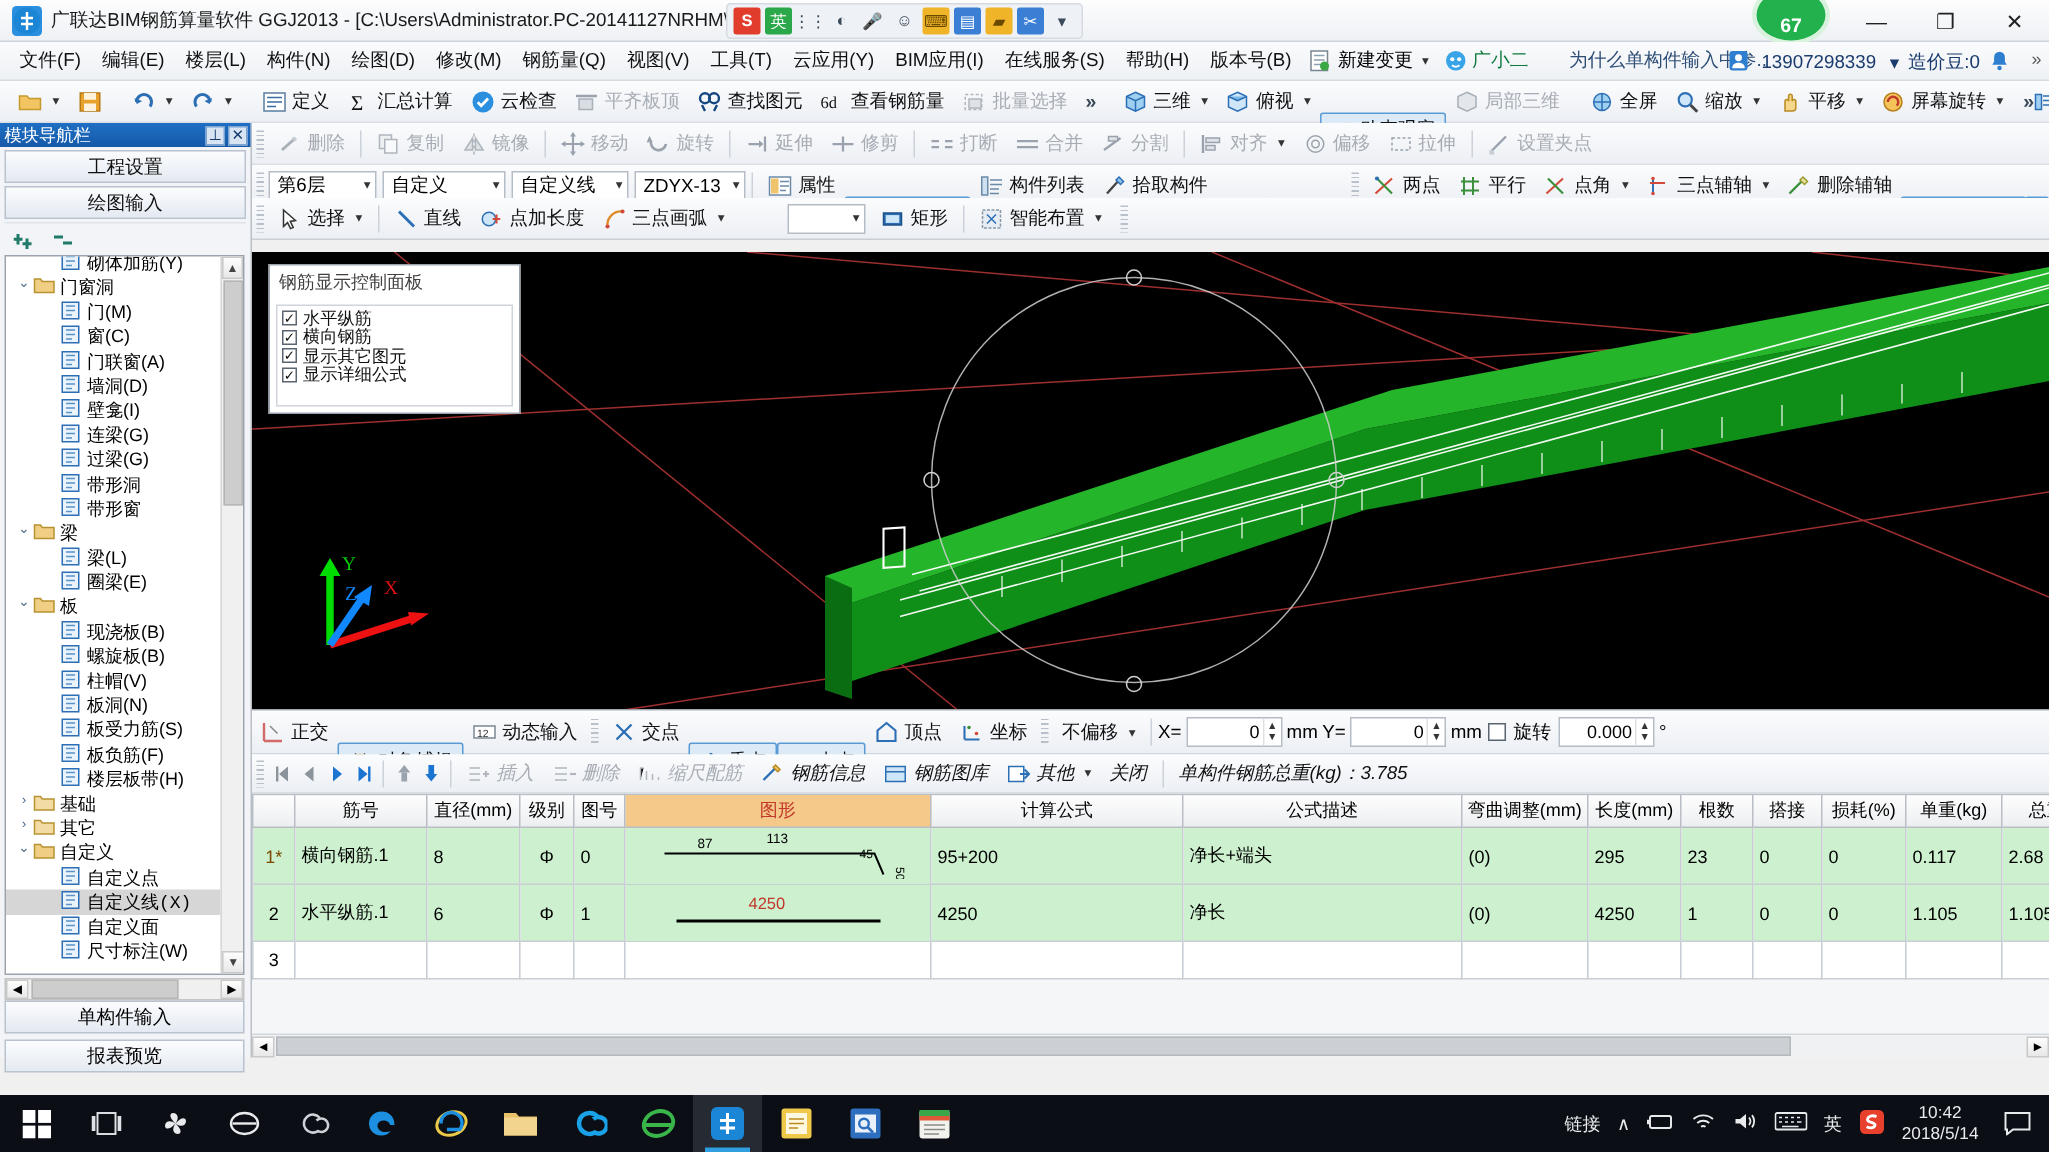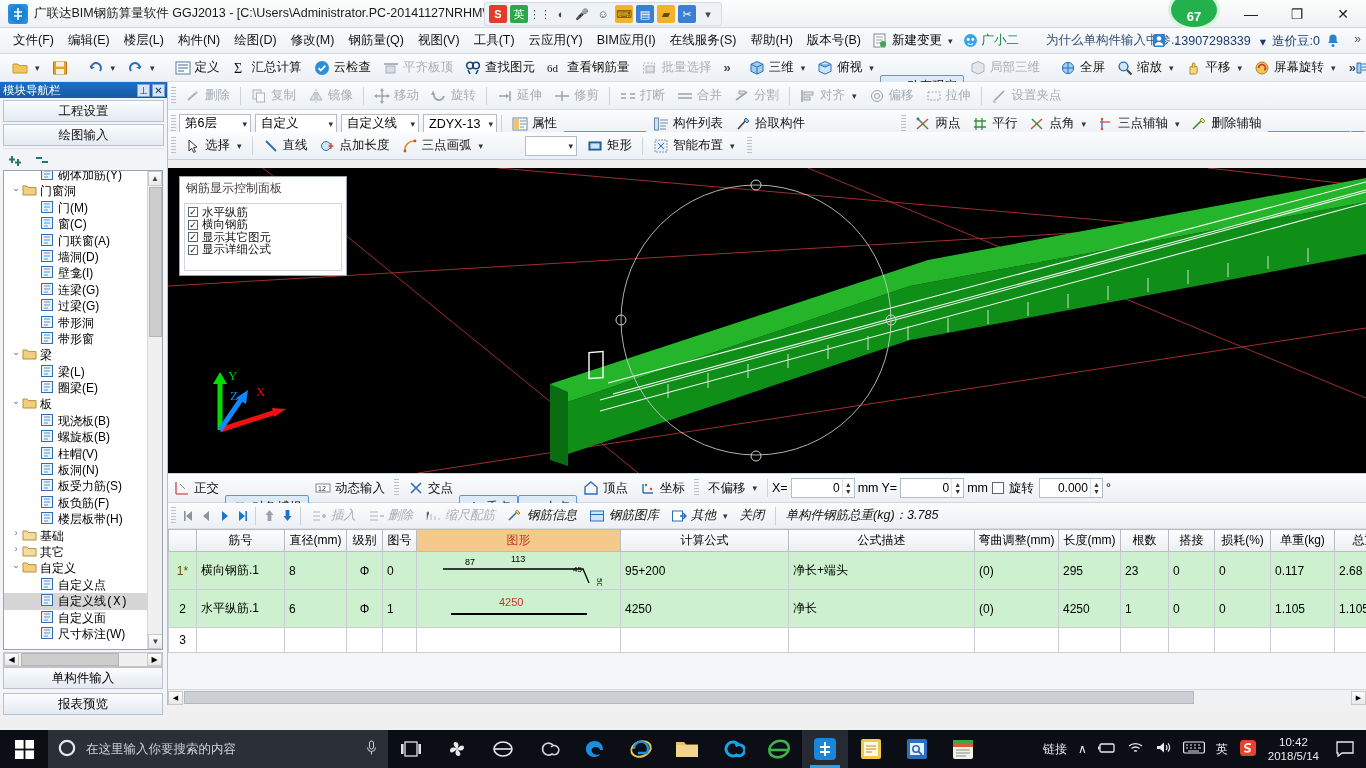--- a/index.html
+++ b/index.html
@@ -1399,34 +1399,20 @@
 
   <div class="taskbar">
     <div class="tb-start">
       <svg width="19" height="19" viewBox="0 0 19 19">
           <rect x="0" y="0" width="8.6" height="8.6" fill="#fff"></rect>
           <rect x="10.4" y="0" width="8.6" height="8.6" fill="#fff"></rect>
           <rect x="0" y="10.4" width="8.6" height="8.6" fill="#fff"></rect>
           <rect x="10.4" y="10.4" width="8.6" height="8.6" fill="#fff"></rect>
         </svg>
     </div>
-    <div class="tb-search">
-      <span>
-        <svg width="18" height="18" viewBox="0 0 18 18">
-            <circle cx="9" cy="9" r="7.2" fill="none" stroke="#e6e8ea" stroke-width="2.2"></circle>
-          </svg>
-      </span>
-      <span style="flex:1">在这里输入你要搜索的内容</span>
-      <span>
-        <svg width="13" height="16" viewBox="0 0 13 16">
-            <rect x="4.5" y="1" width="4" height="8" rx="2" fill="none" stroke="#cfd3d9"></rect>
-            <path d="M2.5 7.5a4 4 0 008 0M6.5 11.5v3" stroke="#cfd3d9" fill="none"></path>
-          </svg>
-      </span>
-    </div>
     <div class="tapp">
       <svg width="20" height="16" viewBox="0 0 20 16">
           <rect x="4" y="1" width="12" height="14" fill="none" stroke="#dfe2e6" stroke-width="1.3"></rect>
           <rect x="0" y="3" width="2.6" height="10" fill="#dfe2e6"></rect>
           <rect x="17.4" y="3" width="2.6" height="10" fill="#dfe2e6"></rect>
         </svg>
     </div>
     <div class="tb-apps">
       <div class="tapp">
           <svg width="22" height="22" viewBox="0 0 22 22">

